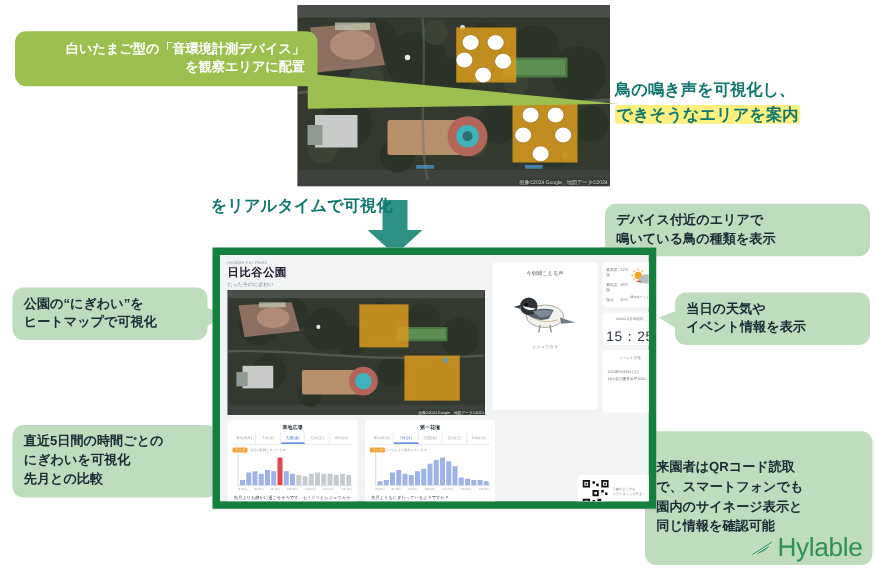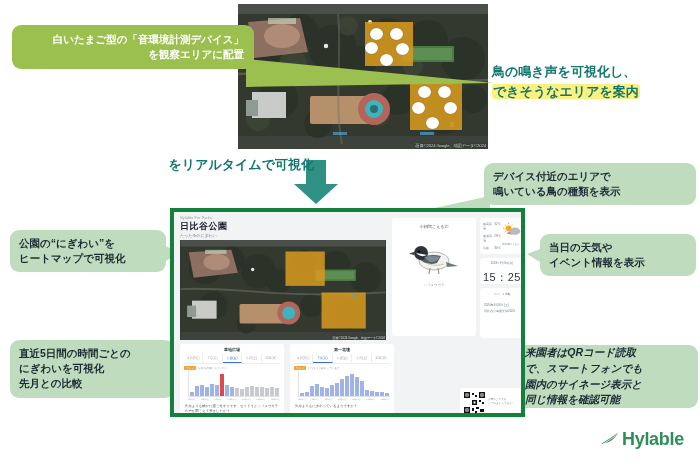--- a/index.html
+++ b/index.html
@@ -38,22 +38,22 @@
   .headline {
     color:#12776e; font-weight:bold; font-size:13px; line-height:1.5;
   }
   .hl { background:#fcf07f; border-radius:3px; padding:0 1px; }
 
   
   #down-arrow { left:294px; top:160px; width:44px; height:44px; }
 
   
   #dashboard {
-    left:170px; top:208px; width:355px; height:209px;
-    background:#f2f3f4; border:4px solid #15803d;
+    left:170px; top:198px; width:355px; height:209px;
+    background:#f2f3f4; border:6px solid #15803d;
     box-shadow:0 1px 2px rgba(0,0,0,.08);
     overflow:hidden;
   }
   .card { background:#ffffff; border-radius:3px; }
   .dash-head-sub { font-size:3.6px; color:#8d9aa3; letter-spacing:.2px; }
   .dash-title { font-size:9px; font-weight:bold; color:#223; letter-spacing:.5px; }
   .dash-sub2 { font-size:4px; color:#6d7a83; }
 
   #dash-map { position:absolute; left:6px; top:28px; width:206px; height:100px; overflow:hidden; background:#2f3630; }
   #dash-map .attrib { position:absolute; right:1px; bottom:0; font-size:3px; color:#e8e8e8; text-shadow:0 0 2px #000;}
@@ -89,21 +89,21 @@
   #qr-card { position:absolute; left:286px; top:176px; width:64px; height:28px; background:#fff; border-radius:3px; display:flex; align-items:center; gap:3px; padding:3px 4px;}
   .qr { width:21px; height:21px; }
   .qr-txt { font-size:2.6px; color:#7b868d; line-height:1.5;}
 
   
   #stages { left:18px; top:420px; width:500px; }
   .stage { font-size:11.5px; font-weight:bold; color:#1b2a33; line-height:1.75; white-space:nowrap;}
 
   
   #logo { left:600px; top:424px; width:92px; height:30px; }
-  .logo-text { font-size:18px; font-weight:bold; color:#2f8f5b; letter-spacing:-.3px; }
+  .logo-text { font-size:21px; font-weight:normal; color:#2f8f5b; letter-spacing:-.3px; }
 </style>
 </head>
 <body>
 
 <div class="abs" id="top-map">
   <div class="sat">
     
     <svg width="250" height="145" viewBox="0 0 250 145">
       <rect x="0" y="0" width="250" height="145" fill="#33392f"></rect>
       <rect x="0" y="0" width="250" height="10" fill="#4a4f4a"></rect>
@@ -227,21 +227,21 @@
 <div class="abs" style="left:10px; top:340px; width:164px;">
   <div class="bubble pale" style="white-space:pre-line; padding:6px 9px;">直近5日間の時間ごとの
 にぎわいを可視化
 先月との比較</div>
 </div>
 <svg class="abs" style="left:170px; top:360px;" width="16" height="22">
   <polygon points="0,0 0,18 16,7" fill="#bfdcbe"></polygon>
 </svg>
 
 <div class="abs" style="left:516px; top:345px; width:182px;">
-  <div class="bubble pale" style="white-space:pre-line; padding:0 9px; line-height:1.5;font-style:italic;">来園者はQRコード読取
+  <div class="bubble pale" style="white-space:pre-line; padding:22px 9px; line-height:1.5;">来園者はQRコード読取
 で、スマートフォンでも
 園内のサイネージ表示と
 同じ情報を確認可能</div>
 </div>
 <svg class="abs" style="left:486px; top:366px;" width="34" height="28">
   <polygon points="34,0 34,20 0,26" fill="#bfdcbe"></polygon>
 </svg>
 
 <div class="abs" id="dashboard">
 

